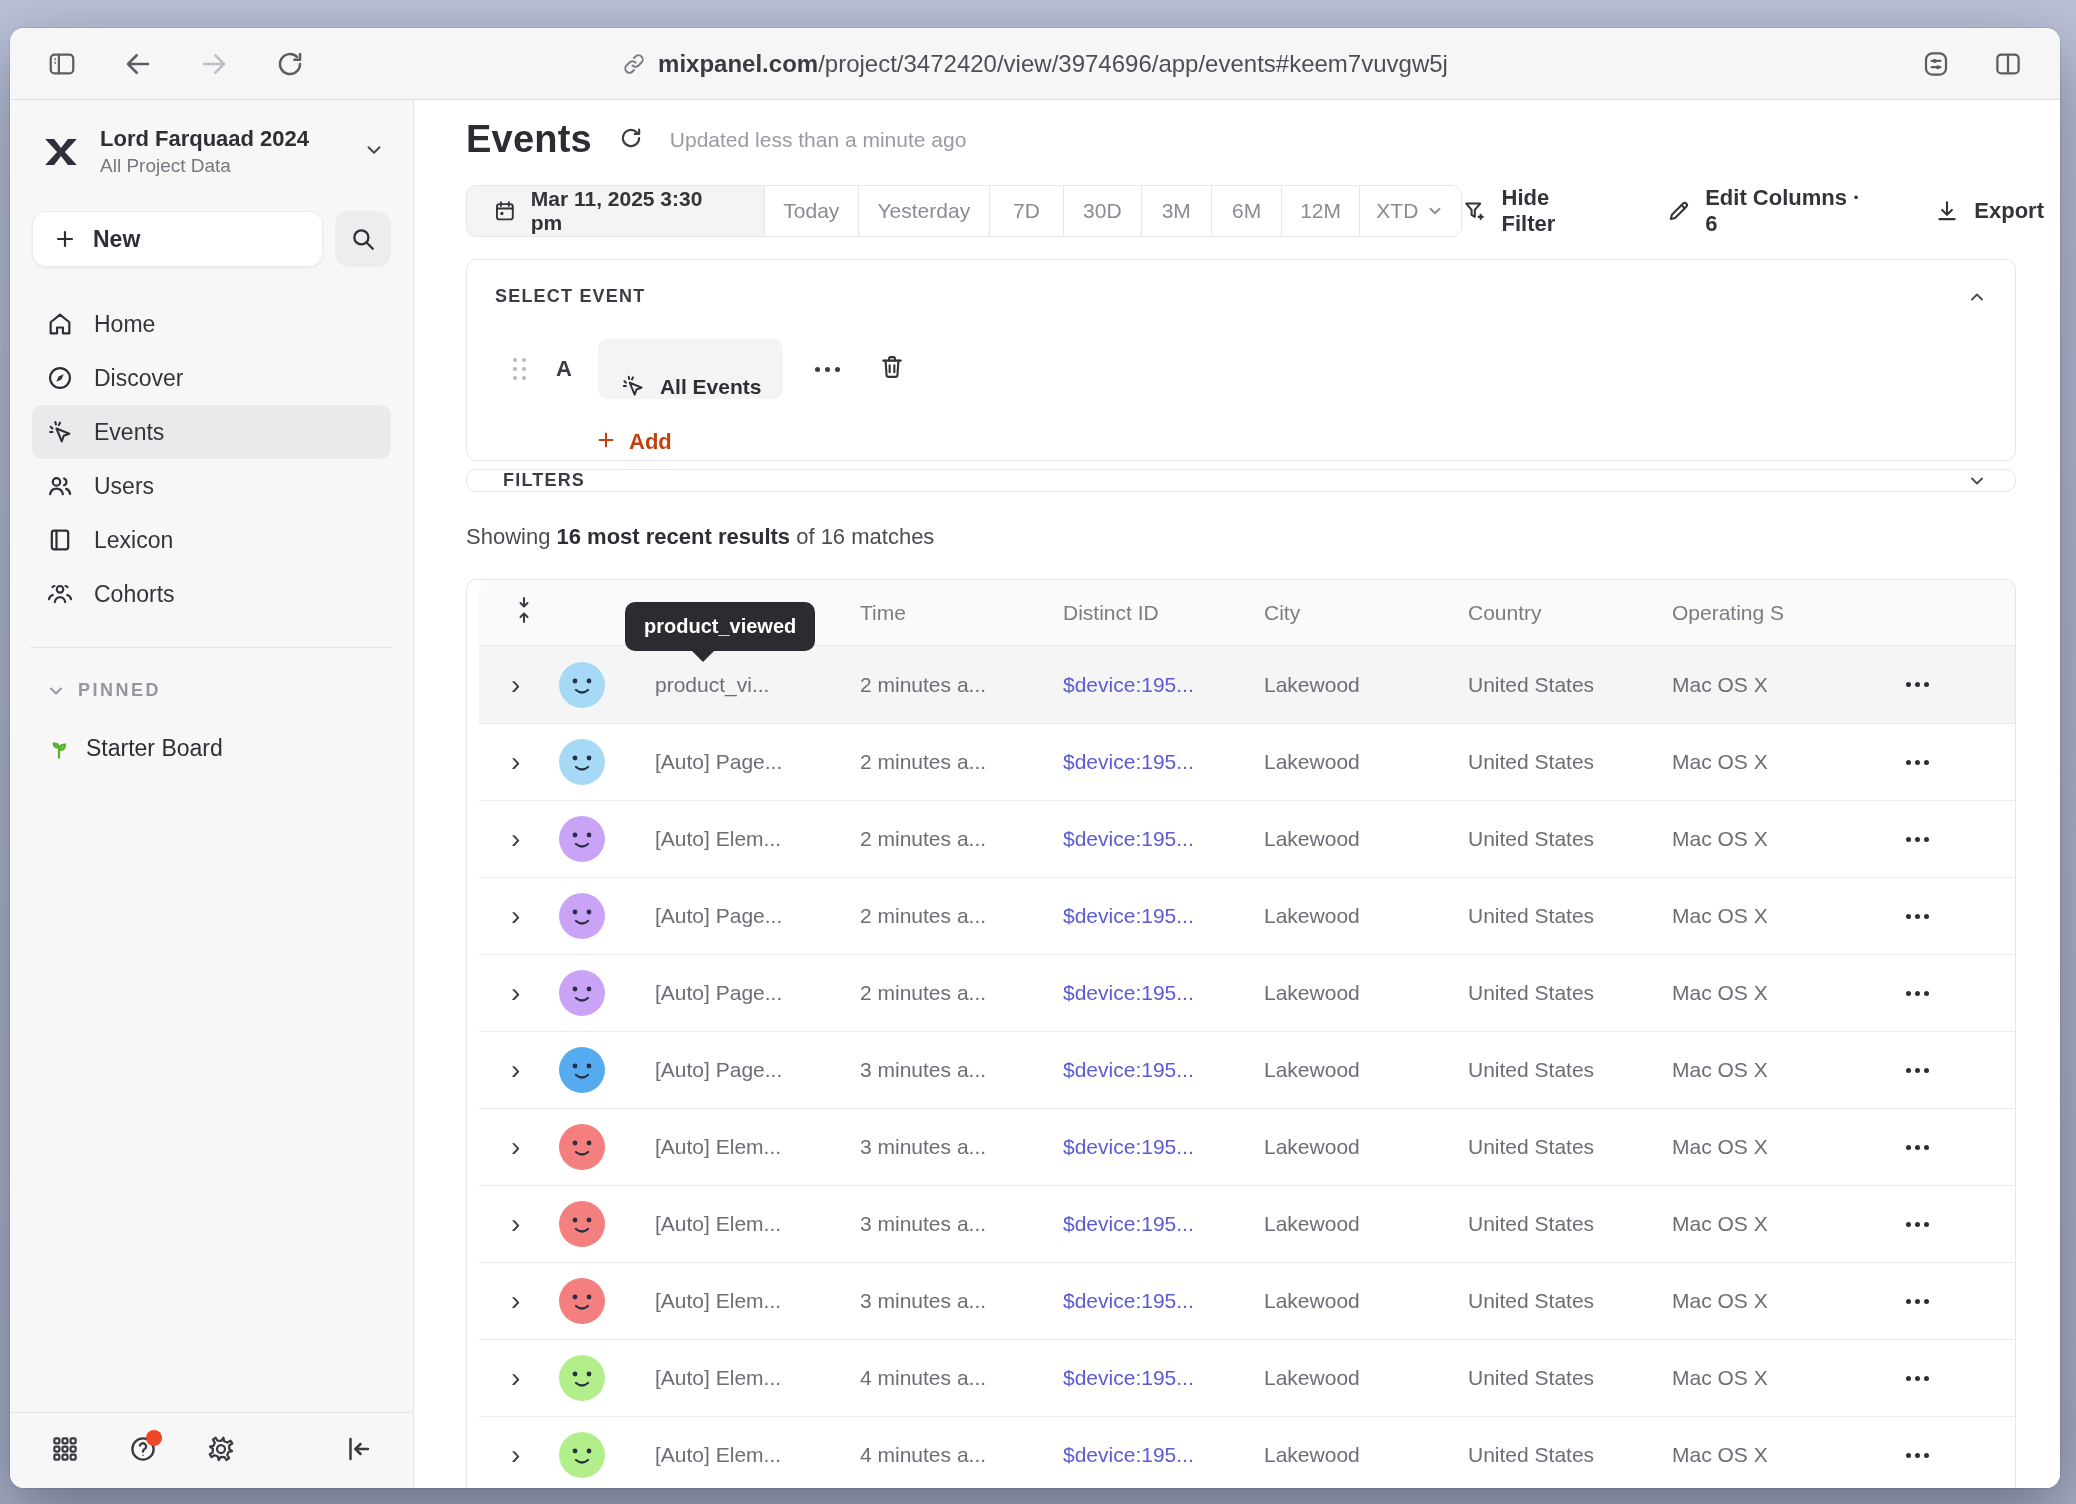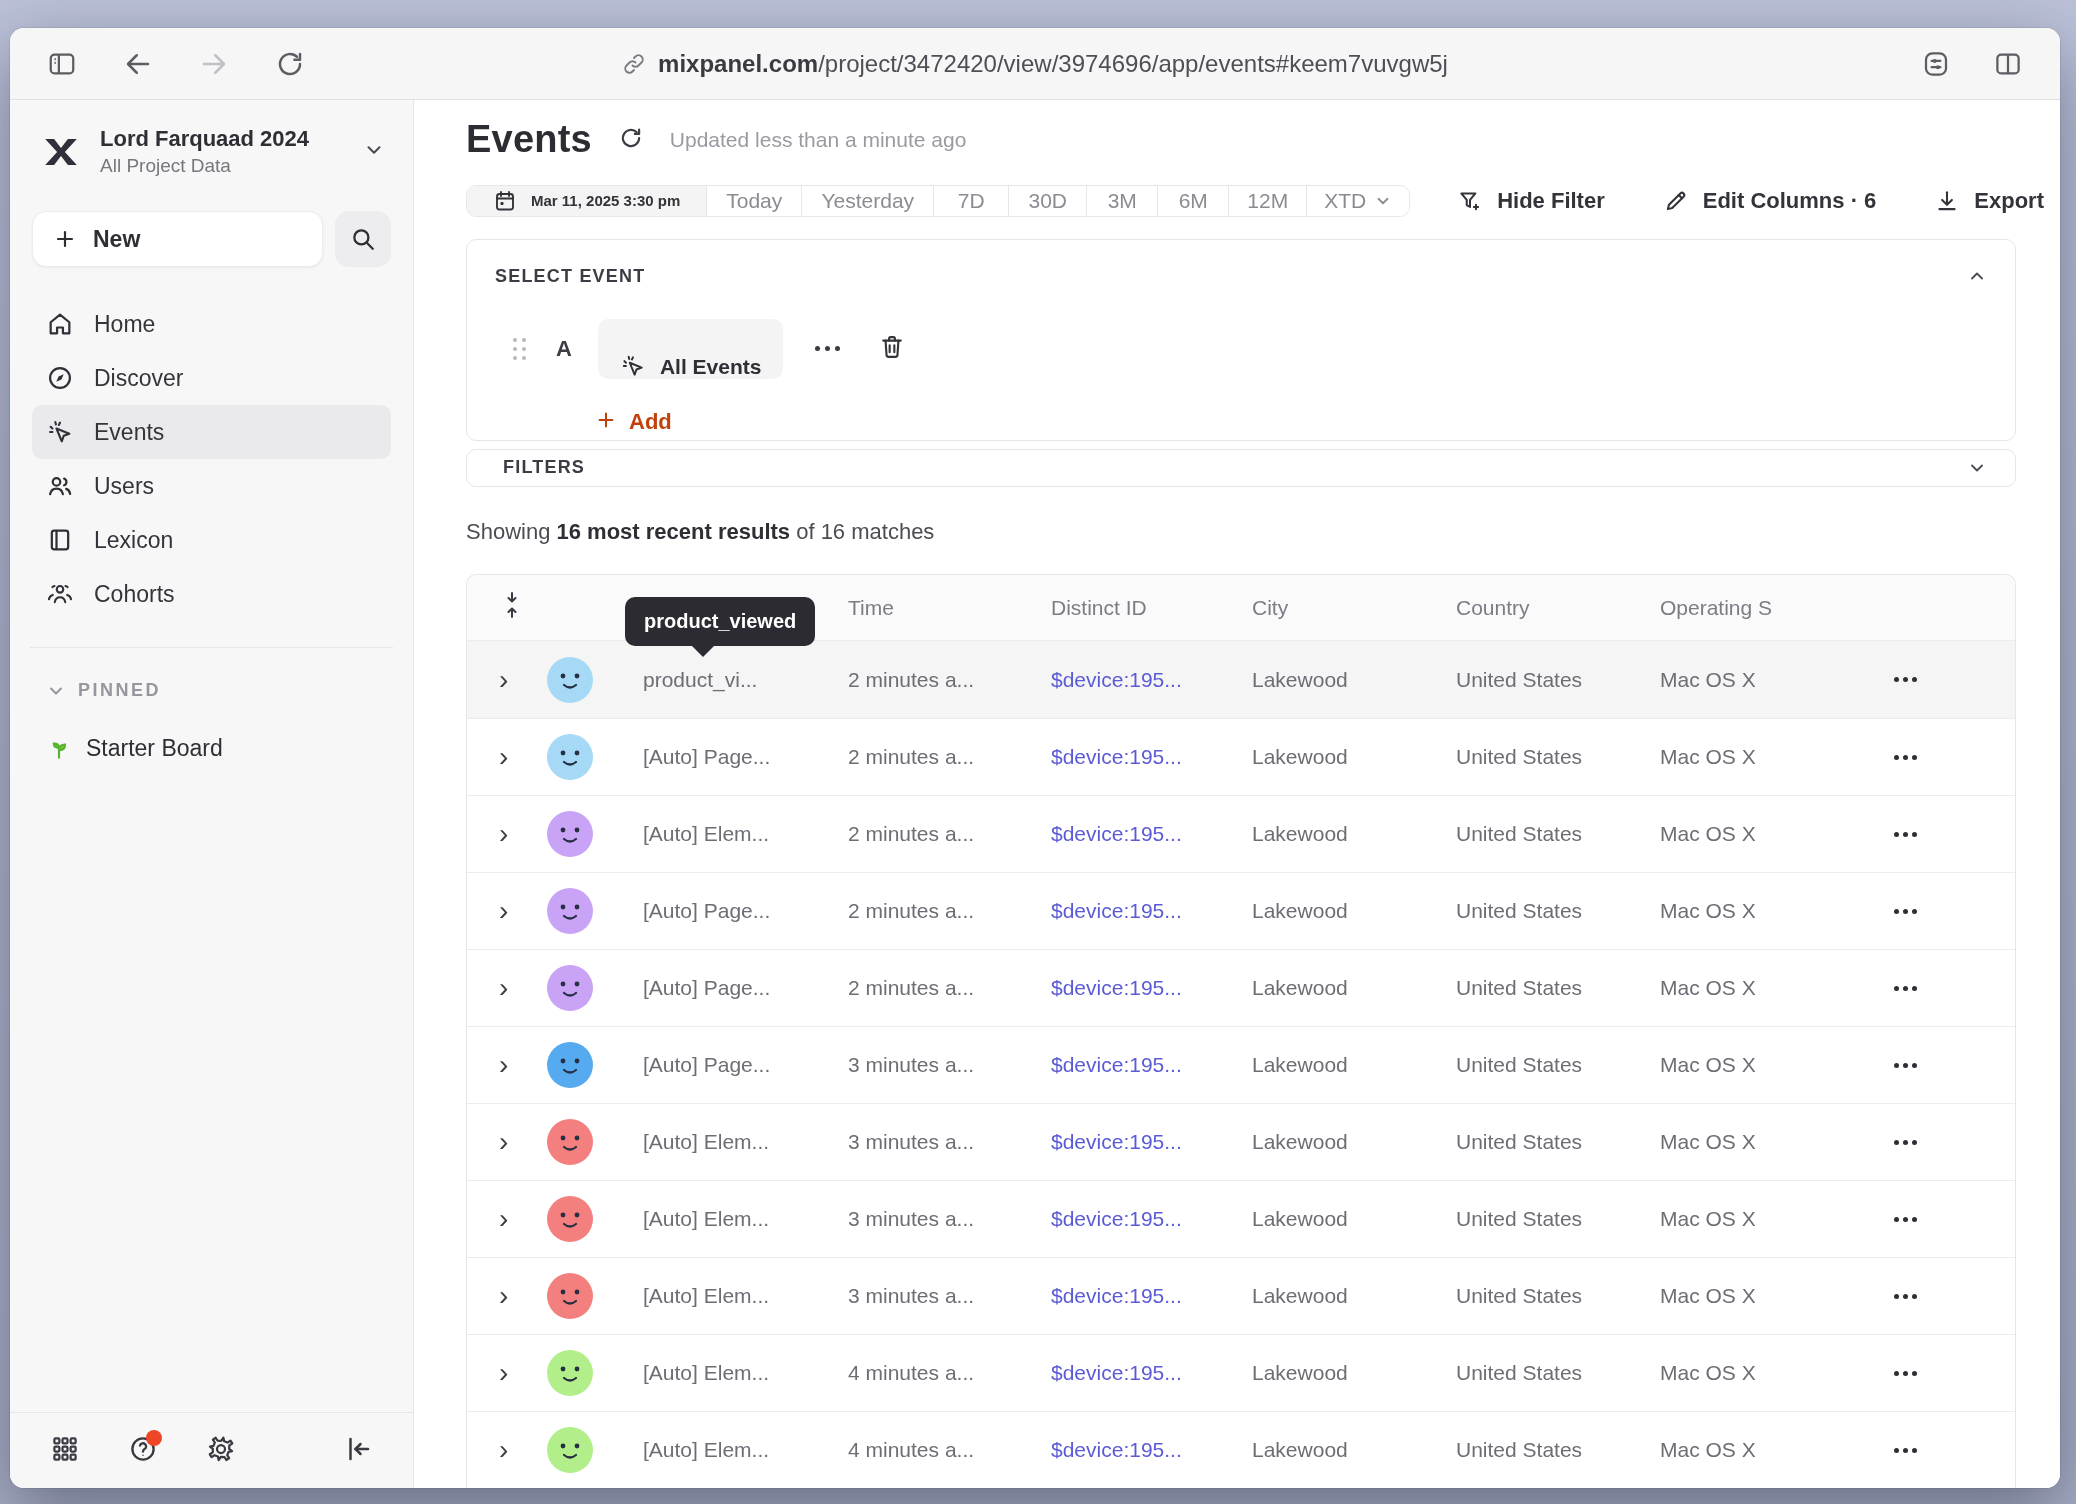--- a/index.html
+++ b/index.html
@@ -75,21 +75,21 @@
   .main { flex: 1; min-width: 0; background: #fff; padding: 0 44px 0 52px; overflow: hidden;
     display: flex; flex-direction: column; }
   .page-head { display: flex; align-items: center; gap: 26px; margin-top: 18px; height: 46px; }
   .page-title { font-size: 38px; font-weight: 700; color: #2c2c33; letter-spacing: .2px; }
   .refresh { color: #3c3c44; } .refresh svg { width: 26px; height: 26px; }
   .updated { font-size: 21px; color: #9a9aa2; }
   
   .date-row { margin-top: 24px; height: 58px; display: flex; align-items: stretch; }
   .seg-group { display: flex; border: 1px solid #e7e7ea; border-radius: 10px; overflow: hidden; }
   .seg-date { background: #f4f4f5; display: flex; align-items: center; gap: 14px; padding: 0 26px;
-    font-size: 15px; font-weight: 600; color: #33333a; }
+    font-size: 21px; font-weight: 600; color: #33333a; }
   .seg-date svg { width: 24px; height: 24px; }
   .seg { display: flex; align-items: center; justify-content: center; gap: 8px; border-left: 1px solid #e7e7ea;
     font-size: 21px; font-weight: 500; color: #8b8b93; background: #fff; padding: 0 4px; }
   .seg svg { width: 18px; height: 18px; }
   .date-actions { margin-left: auto; margin-right: -28px; display: flex; align-items: center; gap: 58px; }
   .action { display: flex; align-items: center; gap: 14px; font-size: 22px; font-weight: 600; color: #33333a; }
   .action svg { width: 26px; height: 26px; }
   
   .card { border: 1px solid #e6e6e9; border-radius: 10px; background: #fff; }
   .card-se { margin-top: 22px; height: 202px; padding: 26px 28px; }
@@ -108,21 +108,21 @@
   .trash { margin-left: 38px; color: #33333a; } .trash svg { width: 28px; height: 28px; }
   .add-row { display: flex; align-items: flex-start; gap: 12px; margin-top: 30px; margin-left: 100px;
     font-size: 22px; font-weight: 600; color: #c2410c; }
   .add-row svg { width: 22px; height: 22px; }
   .card-filters { margin-top: 8px; height: 68px; padding: 0 28px; display: flex; align-items: center; }
   .card-filters .card-hdr { flex: 1; margin-left: 8px; }
   .showing { margin-top: 32px; height: 30px; font-size: 22px; color: #4c4c54; }
   .showing b { color: #2e2e35; }
   
   .table-card { margin-top: 29px; border: 1px solid #e6e6e9; border-bottom: none;
-    border-radius: 10px 10px 0 0; overflow: visible; position: relative; }
+    border-radius: 10px 10px 0 0; overflow: visible; position: relative; padding-left: 12px; }
   .thead, .trow { display: grid;
     grid-template-columns: 56px 96px 205px 203px 201px 204px 204px 226px 1fr;
     align-items: center; padding-left: 24px; }
   .thead { height: 66px; background: #fafafb; border-radius: 10px 10px 0 0;
     border-bottom: 1px solid #ececef; font-size: 21px; color: #7c7c84; }
   .sort-ico { justify-self: start; margin-left: 10px; color: #3a3a42; }
   .sort-ico svg { width: 22px; height: 26px; }
   .trow { height: 77px; font-size: 21px; color: #6d6d75; border-top: 1px solid #ececef; background: #fff; }
   .trow:first-of-type { border-top: none; }
   .trow.hovered { background: #f5f5f6; }

